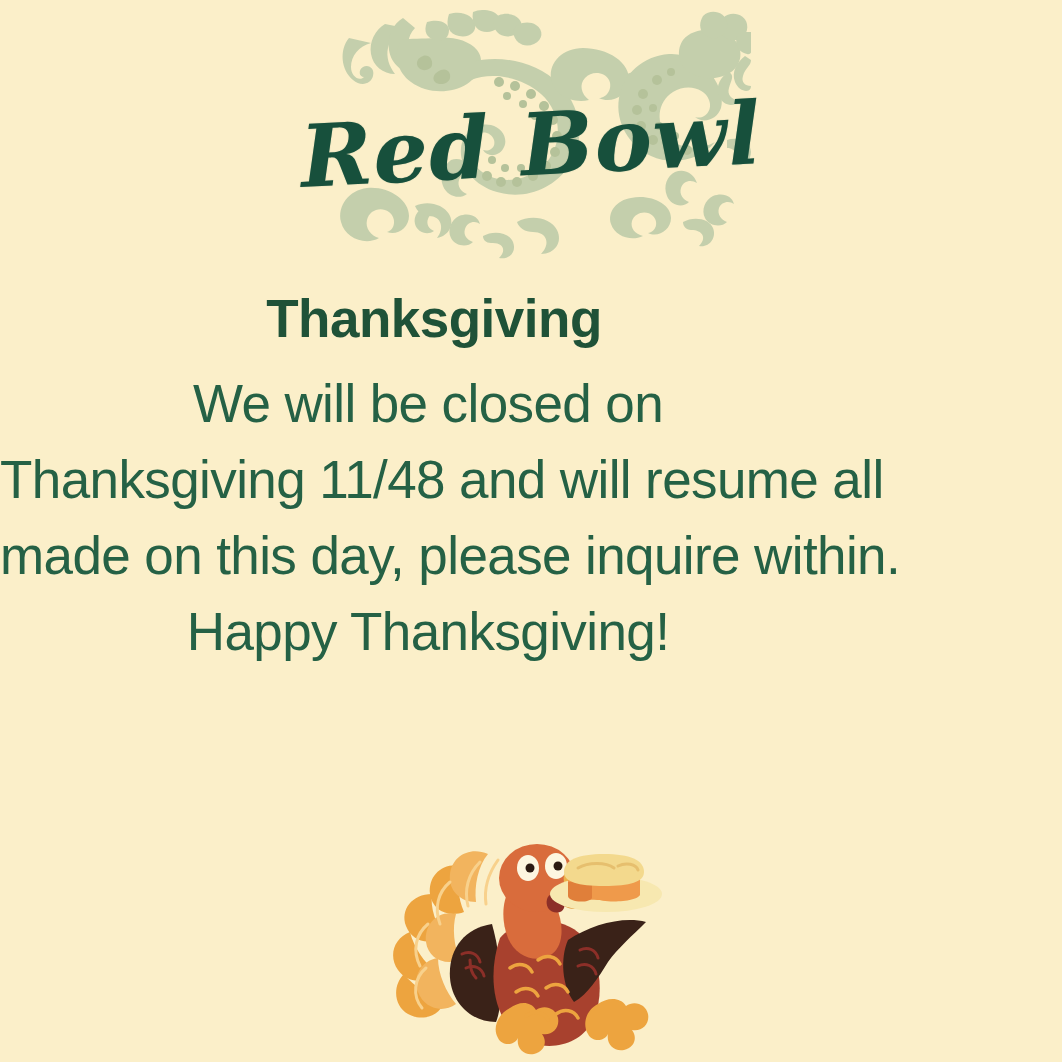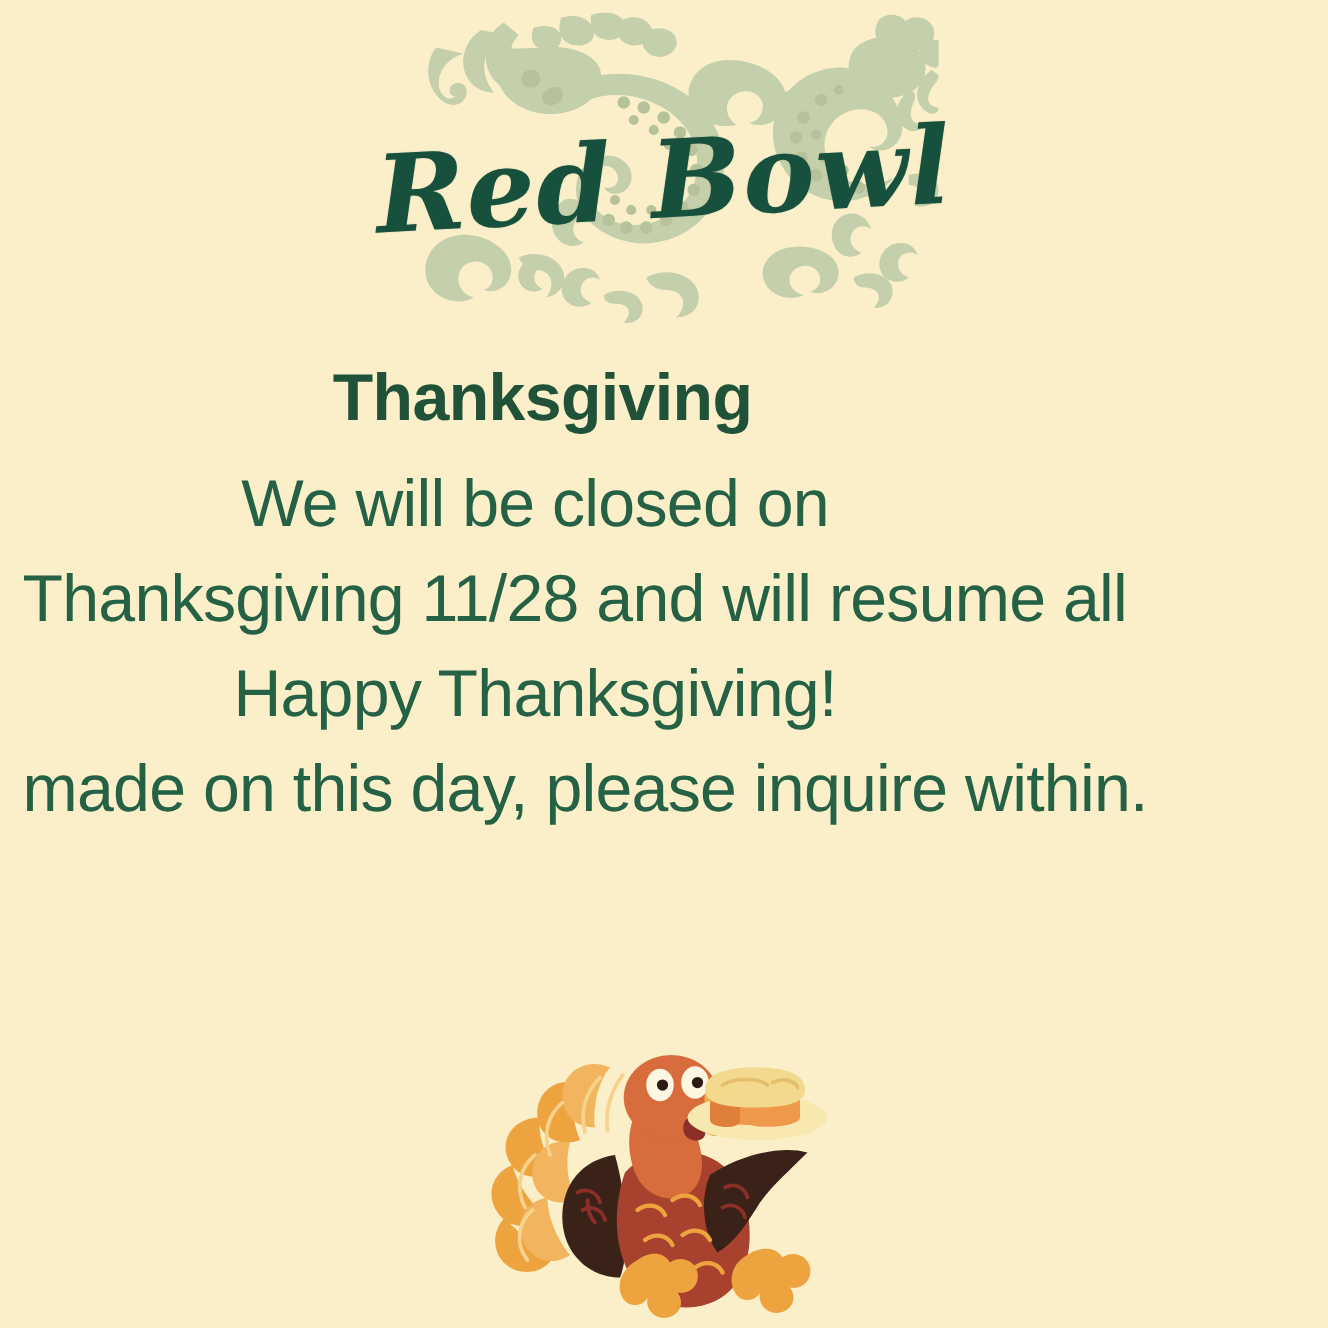--- a/index.html
+++ b/index.html
@@ -74,21 +74,21 @@
     left: 0;
     top: 366px;
     width: 856px;
     text-align: center;
     color: #256145;
     font-family: "Liberation Sans", sans-serif;
     font-weight: 400;
     font-size: 53px;
     line-height: 76px;
     letter-spacing: -0.6px;
-    padding: 0 18px;
+    padding: 0 0;
     box-sizing: border-box;
   }
   .body-copy .line {
     display: block;
     white-space: nowrap;
   }
 
   
   .turkey-art {
     position: absolute;
@@ -223,23 +223,23 @@
       </g>
     </svg>
 
     <div class="brand-script">Red Bowl</div>
   </div>
 
   <div class="headline">Thanksgiving</div>
 
   <div class="body-copy">
     <span class="line">We will be closed on</span>
-    <span class="line">Thanksgiving 11/28 and will resume all</span>
+    <span class="line">Thanksgiving 11/48 and will resume all</span>
+    <span class="line">made on this day, please inquire within.</span>
     <span class="line">Happy Thanksgiving!</span>
-    <span class="line">made on this day, please inquire within.</span>
   </div>
 
   <svg class="turkey-art" viewBox="0 0 292 228" xmlns="http://www.w3.org/2000/svg">
 
     <g>
       <path d="M70 34 C50 30 36 44 38 62 C40 78 56 86 72 80 C66 66 64 48 70 34 Z" fill="#eda43f"></path>
       <path d="M40 62 C20 62 8 78 14 94 C20 110 38 114 52 104 C44 92 38 76 40 62 Z" fill="#eda43f"></path>
       <path d="M18 100 C2 106 -4 124 6 138 C16 152 34 152 44 140 C32 130 22 116 18 100 Z" fill="#eda43f"></path>
       <path d="M12 142 C0 154 2 174 16 182 C30 190 48 184 52 170 C38 164 22 155 12 142 Z" fill="#eda43f"></path>
       <path d="M96 22 C78 14 60 24 58 42 C56 58 68 70 84 70 C82 54 86 34 96 22 Z" fill="#f2b45e"></path>

